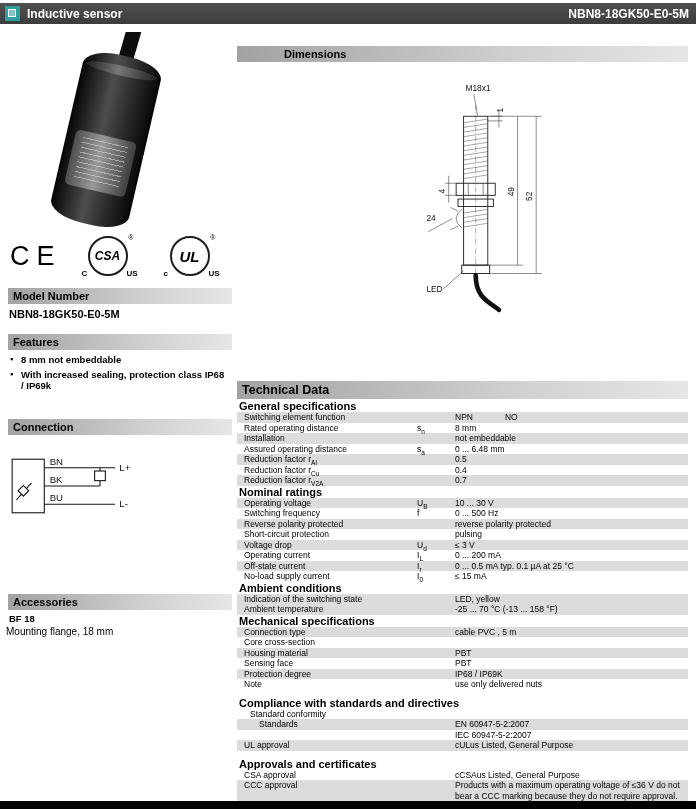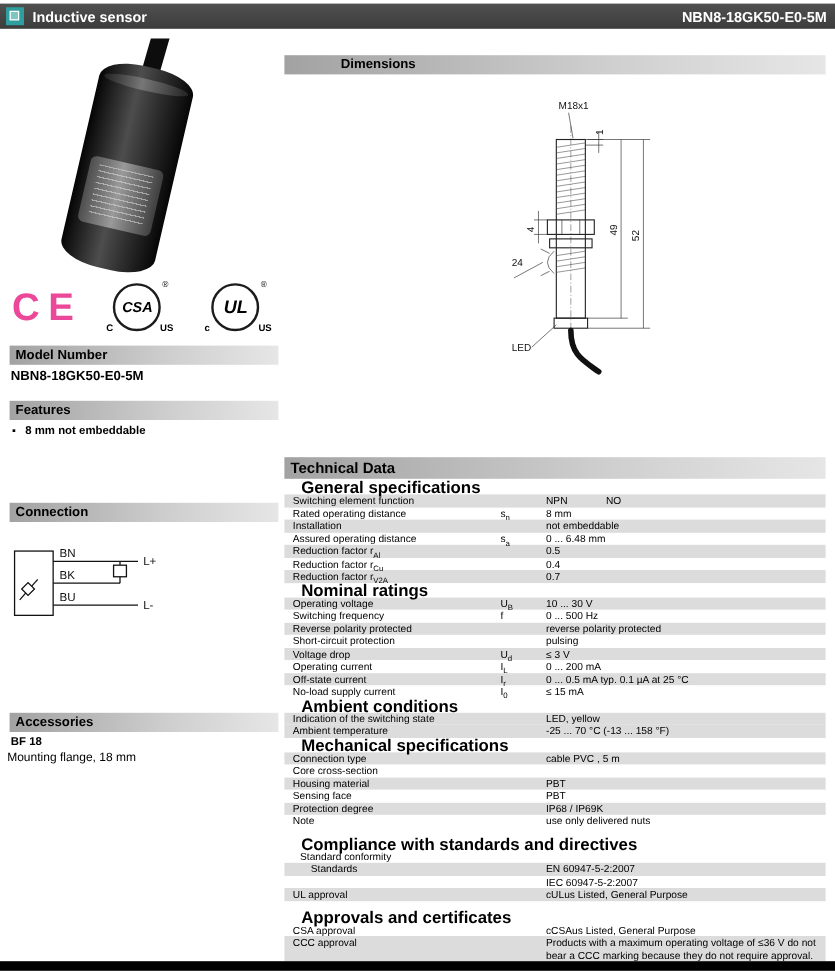--- a/index.html
+++ b/index.html
@@ -52,21 +52,21 @@
     position:absolute; left:9px; top:82px; width:62px; height:56px;
     background:linear-gradient(90deg,#4e4e4e,#9a9a9a 45%,#3f3f3f);
     border-radius:5px;
   }
   .sensor-label::after {
     content:""; position:absolute; inset:6px 8px;
     background:repeating-linear-gradient(#ddd 0 1px, transparent 1px 5px);
     opacity:.55;
   }
   .marks { position:absolute; left:10px; top:230px; width:222px; height:52px; display:flex; align-items:center; }
-  .ce-mark { font-size:32px; letter-spacing:7px; color:#ec4899; font-weight:700; }
+  .ce-mark { font-size:27px; letter-spacing:7px; color:#000000; font-weight:400; }
   .round-mark { position:relative; width:40px; height:40px; border:2.5px solid #1c1c1c; border-radius:50%;
     display:flex; align-items:center; justify-content:center; font-weight:bold; font-style:italic; }
   .csa-mark { margin-left:26px; }
   .csa-mark .inner { font-size:12px; }
   .ul-mark { margin-left:42px; }
   .ul-mark .inner { font-size:15px; }
   .reg { position:absolute; right:-8px; top:-4px; font-size:7px; font-style:normal; font-weight:normal; }
   .mk-c  { position:absolute; left:-8px; bottom:-4px; font-size:8px; font-weight:bold; font-style:normal; }
   .mk-us { position:absolute; right:-12px; bottom:-4px; font-size:8px; font-weight:bold; font-style:normal; }
 
@@ -87,21 +87,21 @@
   .cl      { stroke:#555; stroke-width:0.5; stroke-dasharray:6 2 1 2; fill:none; }
   .cable-line { fill:none; stroke:#111; stroke-width:5; stroke-linecap:round; }
   .dims-svg text, .conn-svg text { font-size:9px; fill:#111; font-family:"Liberation Sans","DejaVu Sans",sans-serif; }
   .conn-svg line, .conn-svg path { stroke:#111; stroke-width:1; fill:none; }
   .conn-svg rect { stroke:#111; stroke-width:1; fill:#fff; }
 
   
   .ttable { position:absolute; left:237px; top:400px; width:451px; font-size:8.5px; }
   .tr { display:flex; min-height:10.5px; line-height:10.5px; align-items:flex-start; }
   .tr.shade { background:#dcdcdc; }
-  .tr.sec { display:block; font-weight:bold; font-size:14px; min-height:12px; line-height:12px; padding-left:2px; background:#fff;margin-left:12px; }
+  .tr.sec { display:block; font-weight:bold; font-size:11px; min-height:12px; line-height:12px; padding-left:2px; background:#fff; }
   .tr.m8 { margin-top:7px; }
   .td-label { width:180px; flex:none; padding-left:7px; }
   .td-label.ind1 { padding-left:13px; }
   .td-label.ind2 { padding-left:22px; }
   .td-sym { width:38px; flex:none; }
   .td-val { flex:1; padding-right:3px; }
   .val2 { margin-left:32px; }
   .ttable sub { font-size:6.5px; line-height:0; }
 
   .bottombar { position:absolute; left:0; top:801px; width:696px; height:8px; background:#000; }
@@ -140,20 +140,21 @@
     <span class="mk-us">US</span>
   </div>
 </div>
 
 <div class="secbar left" style="top:288px">Model Number</div>
 <div class="model-number">NBN8-18GK50-E0-5M</div>
 
 <div class="secbar left" style="top:334px">Features</div>
 <ul class="features-list">
   <li>8 mm not embeddable</li>
+  <li>With increased sealing, protection class IP68 / IP69k</li>
 </ul>
 
 <div class="secbar left" style="top:419px">Connection</div>
 <svg class="conn-svg" viewBox="0 0 140 62">
   <rect x="2" y="6" width="30" height="50"></rect>
   <path d="M6,44 L20,28"></path>
   <rect x="9" y="32" width="7" height="7" transform="rotate(45 12.5 35.5)"></rect>
   <line x1="32" y1="14" x2="98" y2="14"></line>
   <line x1="32" y1="31" x2="84" y2="31"></line>
   <line x1="84" y1="31" x2="84" y2="14"></line>

